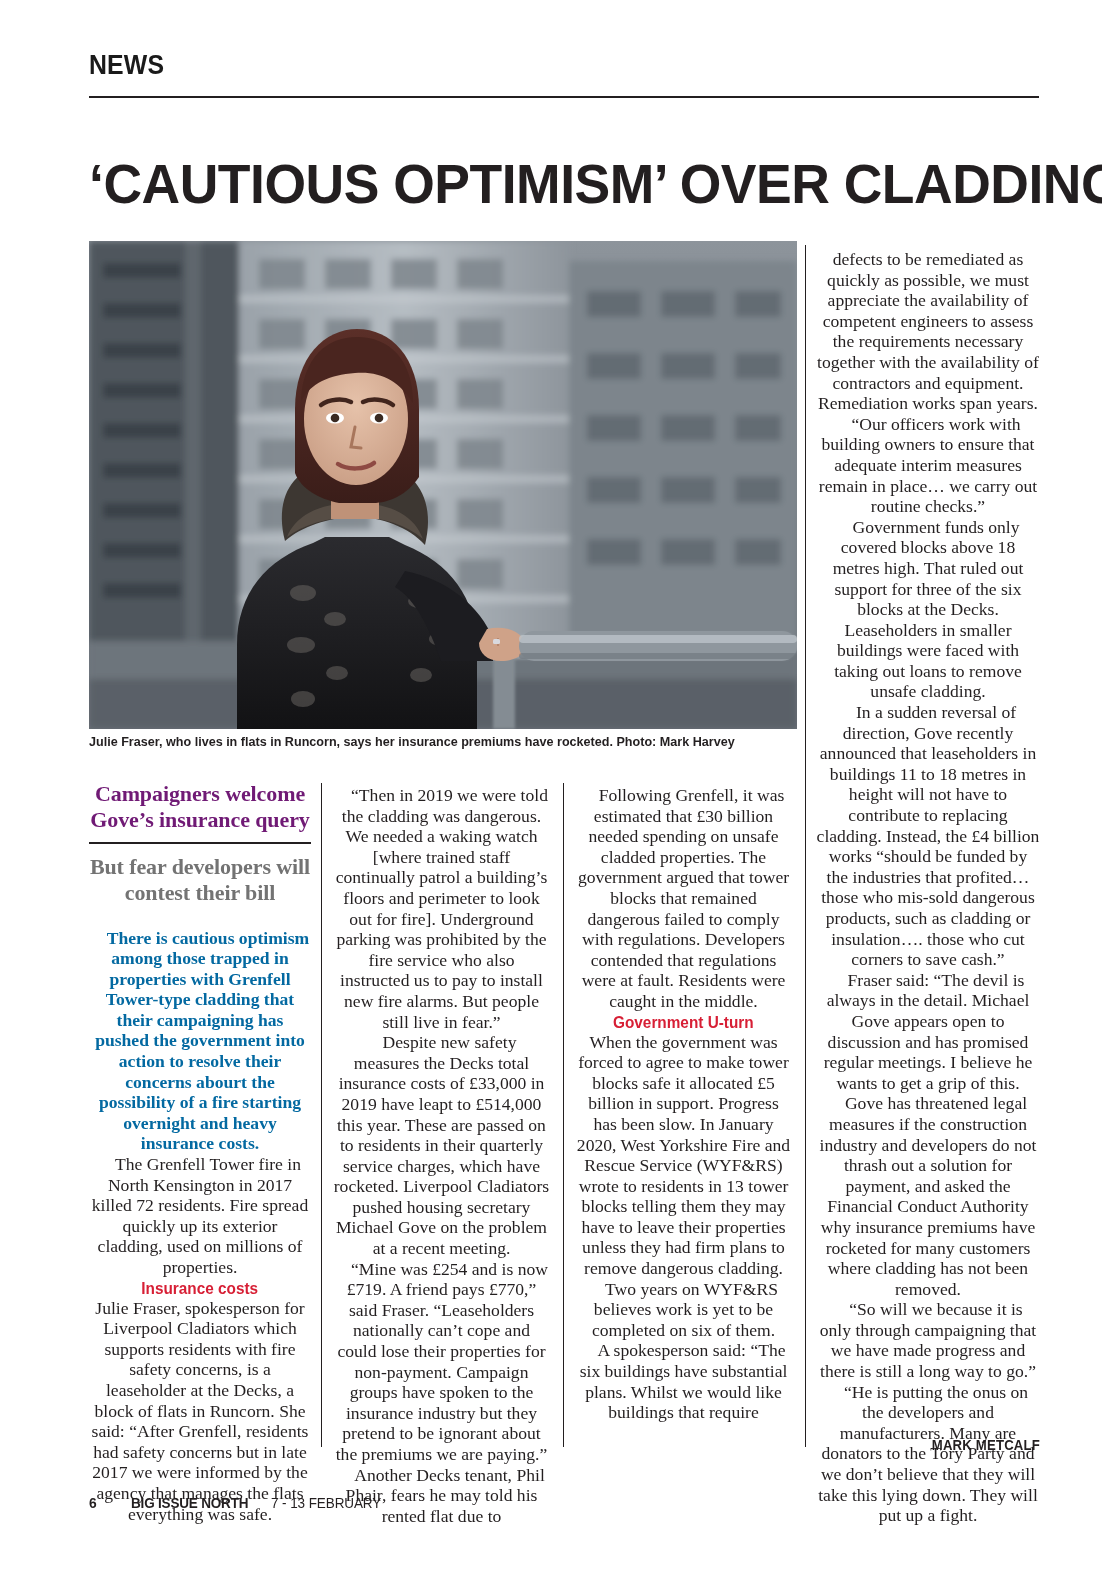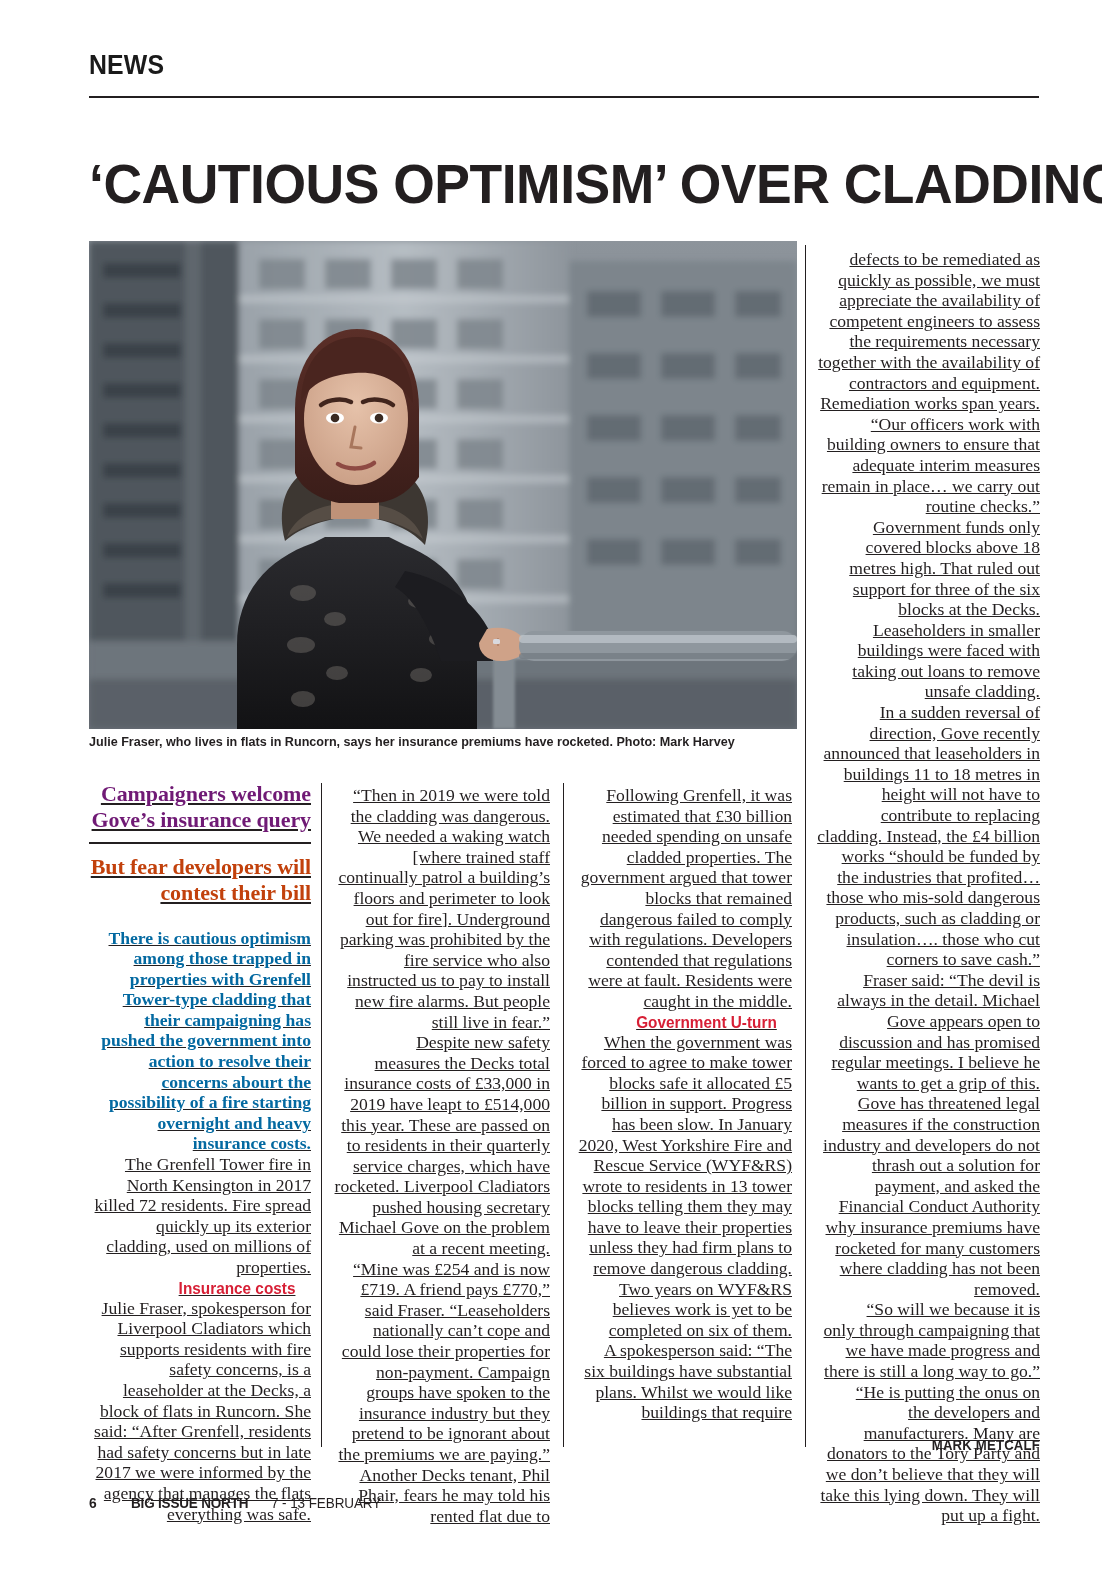--- a/index.html
+++ b/index.html
@@ -89,22 +89,21 @@
     white-space: nowrap;
   }
 
   
   .col {
     position: absolute;
     font-family: "Liberation Serif", serif;
     font-size: 17.6px;
     line-height: 20.6px;
     color: #231f20;
-    text-align: right;
-    text-decoration: underline;
+    text-align: center;
   }
   .col p {
     margin: 0;
     text-indent: 16px;
   }
   .col p.nofirst {
     text-indent: 0;
   }
 
   .col1 { left: 76px;  top: 781px; width: 222px; }
@@ -135,21 +134,21 @@
     width: 100%;
     height: 1.5px;
     background: #231f20;
     margin: 9px 0 10px 0;
   }
   .standfirst2 {
     font-family: "Liberation Serif", serif;
     font-weight: bold;
     font-size: 22px;
     line-height: 26px;
-    color: #c2410c;
+    color: #737373;
     letter-spacing: -0.1px;
     margin-bottom: 22px;
   }
 
   .intro {
     font-family: "Liberation Serif", serif;
     font-weight: bold;
     font-size: 17.6px;
     line-height: 20.6px;
     color: #0369a1;

